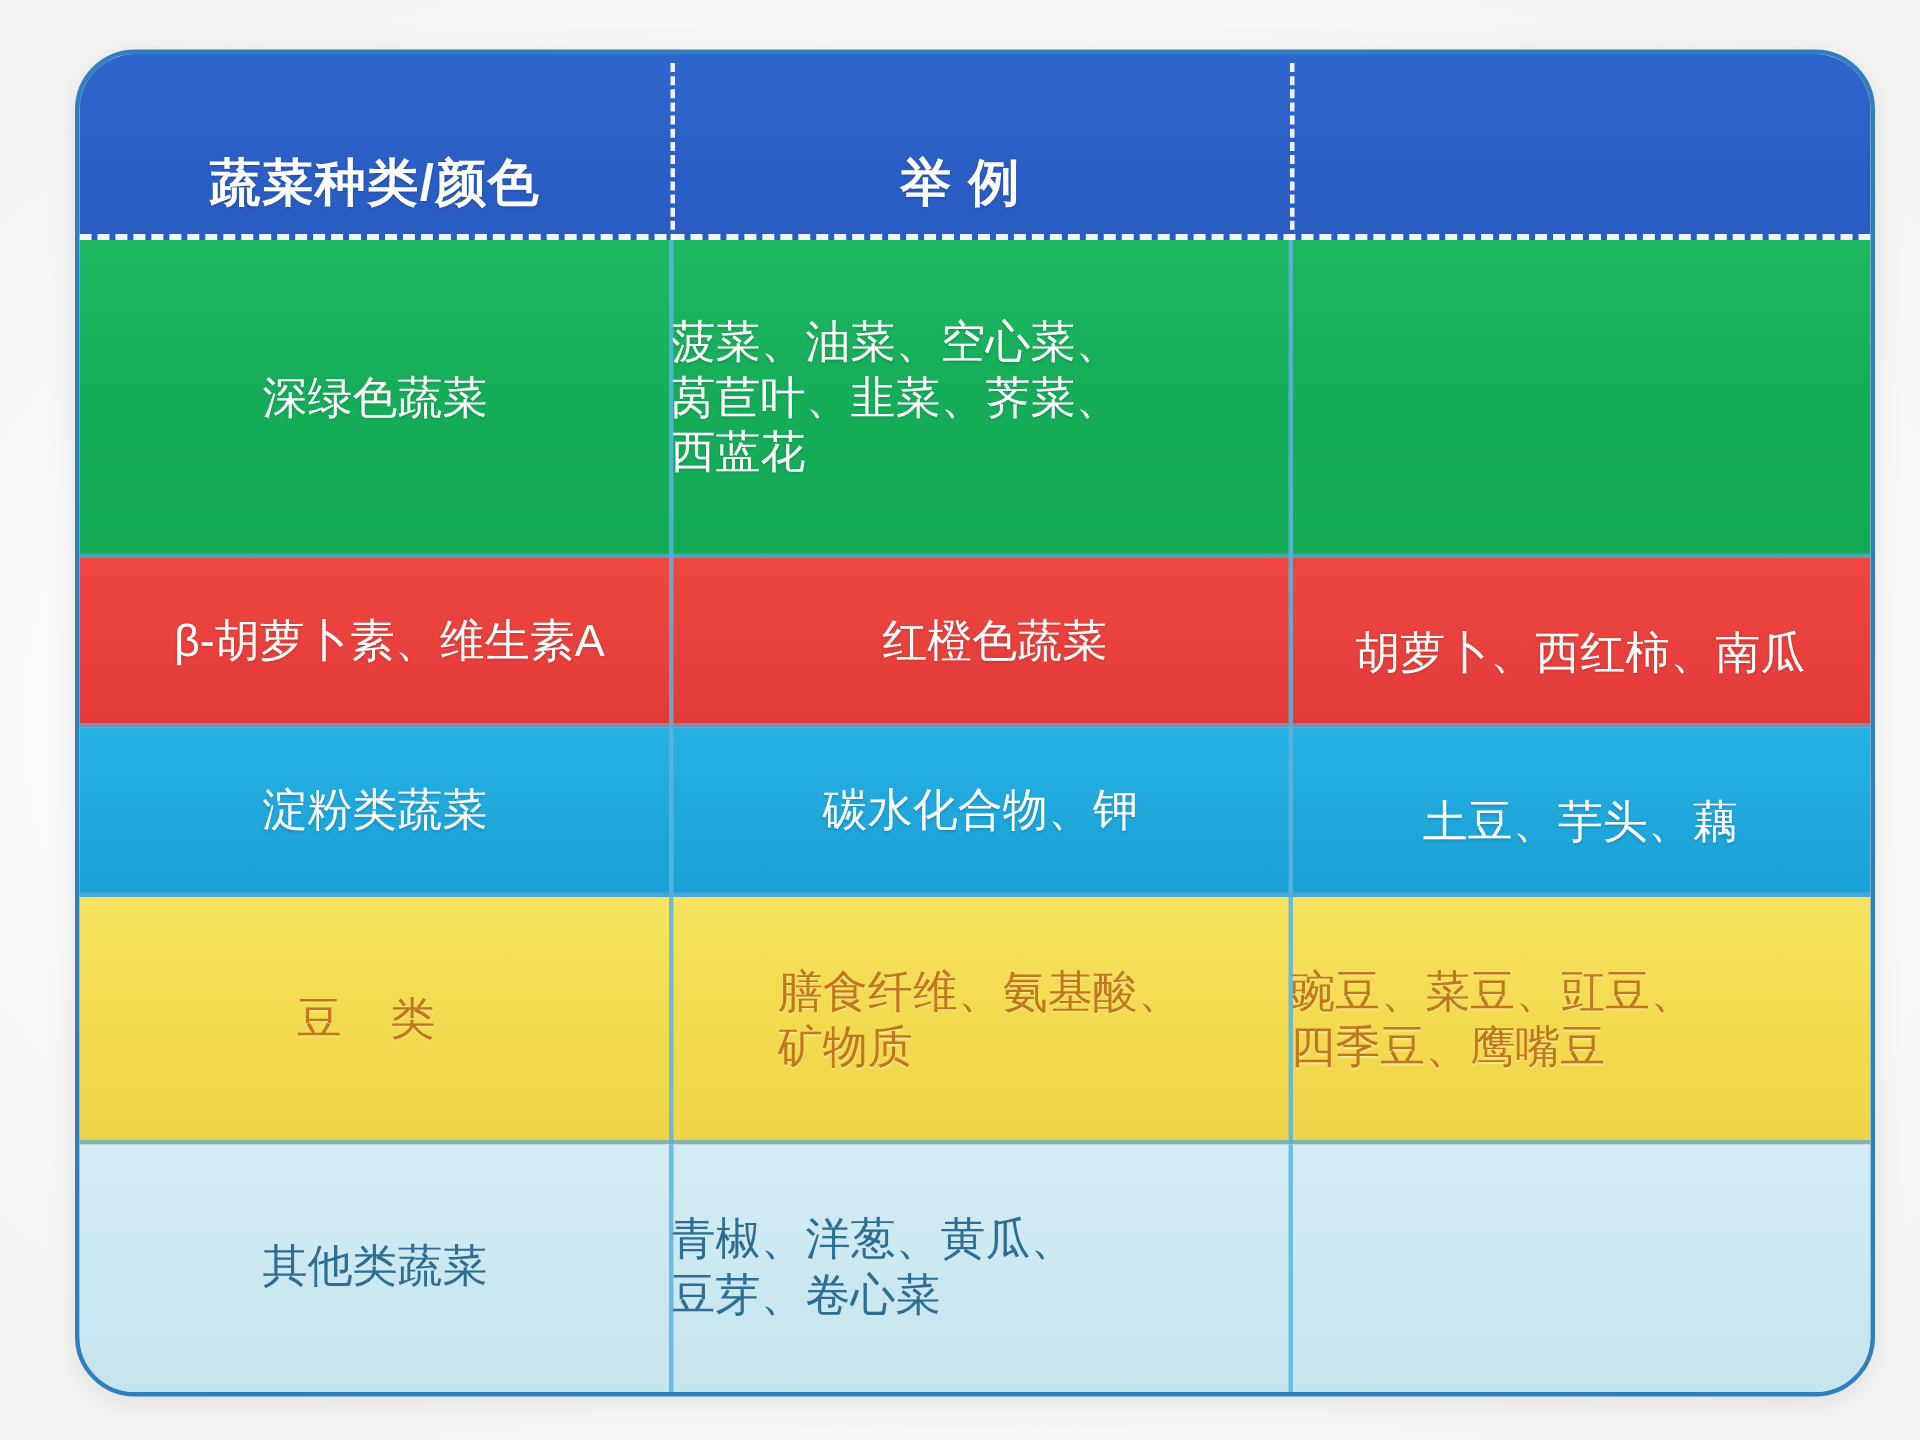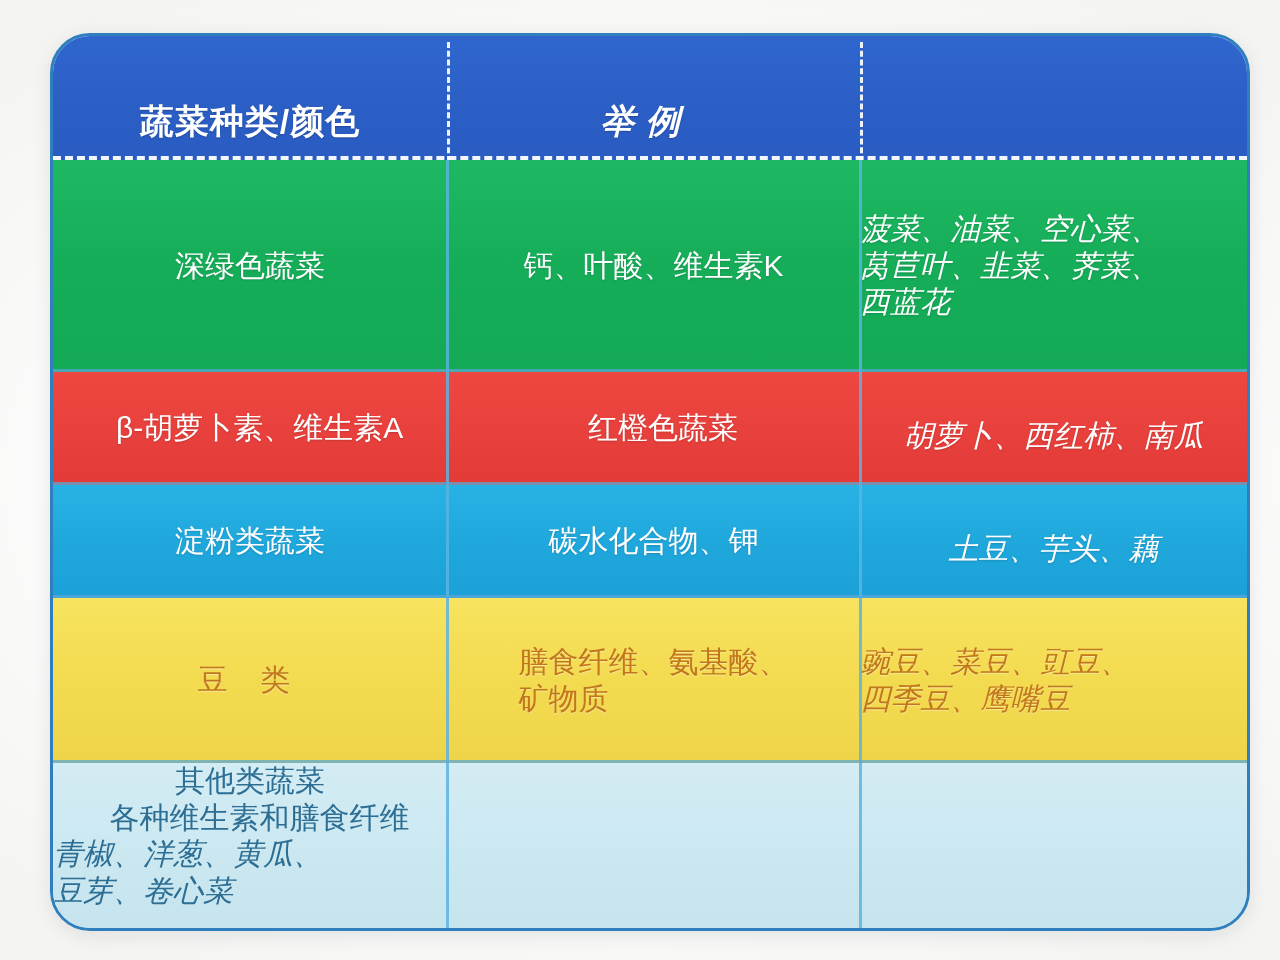--- a/index.html
+++ b/index.html
@@ -59,21 +59,21 @@
 
   .cell {
     box-sizing: border-box;
     display: flex;
     align-items: center;
     position: relative;
   }
 
   .col-1 { width: 33.0%; justify-content: center; }
   .col-2 { width: 34.6%; justify-content: center; }
-  .col-3 { width: 32.4%; justify-content: flex-start; font-style: italic; }
+  .col-3 { width: 32.4%; justify-content: flex-start; }
 
   
   .row-header {
     height: 124px;
     background: linear-gradient(180deg, #2f66cd 0%, #2b5fc6 55%, #2a5cc2 100%);
   }
   .row-header .cell {
     justify-content: center;
     margin-top: 48px;
   }
@@ -118,21 +118,20 @@
     height: 165px;
     background: linear-gradient(180deg, #f7e35f 0%, #f3db50 50%, #efd449 100%);
   }
   .row-blue {
     height: 113px;
     background: linear-gradient(180deg, #28b2e4 0%, #1fa7dc 55%, #1ba1d7 100%);
   }
   .row-lightblue {
     height: 165px;
     background: linear-gradient(180deg, #d4ecf4 0%, #cbe8f1 55%, #c6e4ee 100%);
-    flex-direction: column;
   }
 
   
   .sep-v {
     position: absolute;
     top: 0; bottom: 0;
     width: 3px;
     background: rgba(90,180,225,0.85);
   }
   .sep-v.s1 { left: calc(33.0% - 1px); }
@@ -193,23 +192,20 @@
       </div>
       <div class="dash-v d1"></div>
       <div class="dash-v d2"></div>
       <div class="dash-h"></div>
     </div>
 
     <div class="row row-green">
       <div class="cell col-1">
         <span class="txt txt-white">深绿色蔬菜</span>
       </div>
-      <div class="cell col-2">
-        <span class="txt txt-white">钙、叶酸、维生素K</span>
-      </div>
       <div class="cell col-3">
         <span class="txt txt-white">菠菜、油菜、空心菜、
 莴苣叶、韭菜、荠菜、
 西蓝花</span>
       </div>
       <div class="sep-v s1"></div>
       <div class="sep-v s2"></div>
       <div class="sep-h"></div>
     </div>
 
@@ -257,23 +253,20 @@
       </div>
       <div class="sep-v s1"></div>
       <div class="sep-v s2"></div>
       <div class="sep-h"></div>
     </div>
 
     <div class="row row-lightblue">
       <div class="cell col-1">
         <span class="txt txt-teal">其他类蔬菜</span>
       </div>
-      <div class="cell col-2">
-        <span class="txt txt-teal">各种维生素和膳食纤维</span>
-      </div>
       <div class="cell col-3">
         <span class="txt txt-teal">青椒、洋葱、黄瓜、
 豆芽、卷心菜</span>
       </div>
       <div class="sep-v s1"></div>
       <div class="sep-v s2"></div>
     </div>
 
   </div>
 </div>

